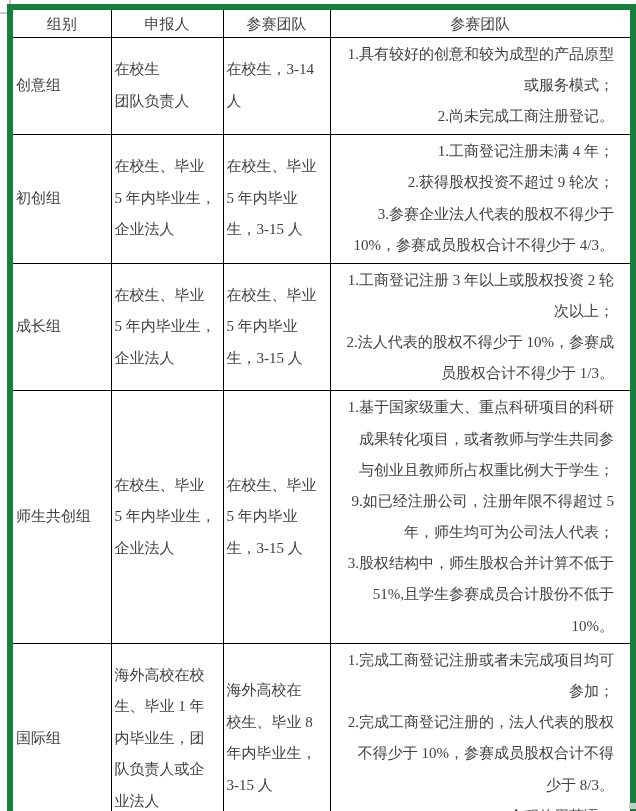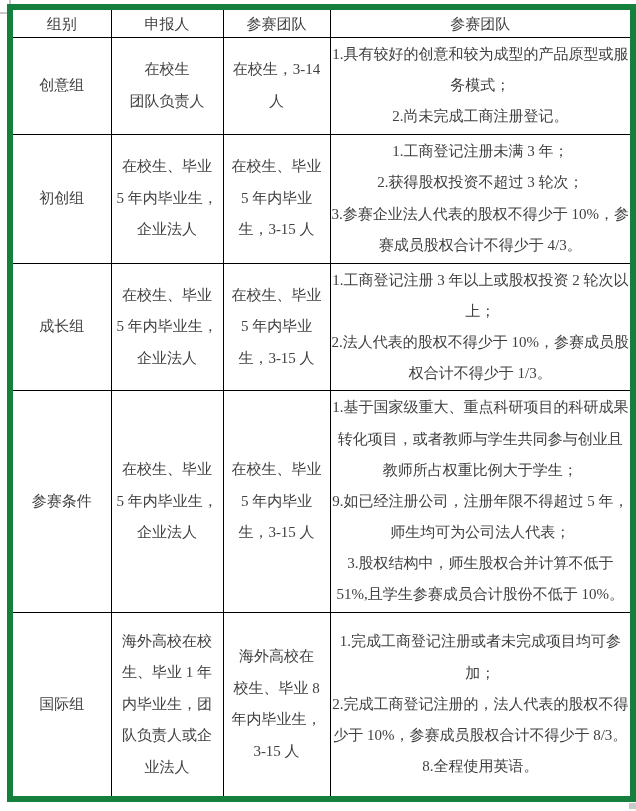--- a/index.html
+++ b/index.html
@@ -39,31 +39,30 @@
     padding: 0;
     overflow: hidden;
   }
   .tbl th {
     text-align: center;
     vertical-align: middle;
     height: 27px;
     line-height: 1.6;
   }
   td.c {
-    text-align: center;
     vertical-align: middle;
     white-space: pre-line;
     line-height: 2.1;
     padding: 2px 3px;
     margin-left: 20px;
   }
   td.cond {
-    text-align: center;
+    text-align: right;
     vertical-align: middle;
-    padding: 1px 0;
+    padding: 1px 16px;
   }
   td.cond .ci { line-height: 2.08; }
 
   tr.h1 { height: 96px; }
   tr.h2 { height: 129px; }
   tr.h3 { height: 126px; }
   tr.h4 { height: 220px; }
   tr.h5 { height: 187px; }
 </style>
 </head>
@@ -102,40 +101,40 @@
       </tr>
       <tr class="h2">
         <td class="c">初创组</td>
         <td class="c">在校生、毕业
 5 年内毕业生，
 企业法人</td>
         <td class="c">在校生、毕业
 5 年内毕业
 生，3-15 人</td>
         <td class="cond">
-          <div class="ci">1.工商登记注册未满 3 年；</div>
-          <div class="ci">2.获得股权投资不超过 3 轮次；</div>
+          <div class="ci">1.工商登记注册未满 4 年；</div>
+          <div class="ci">2.获得股权投资不超过 9 轮次；</div>
           <div class="ci">3.参赛企业法人代表的股权不得少于 10%，参赛成员股权合计不得少于 4/3。</div>
         </td>
       </tr>
       <tr class="h3">
         <td class="c">成长组</td>
         <td class="c">在校生、毕业
 5 年内毕业生，
 企业法人</td>
         <td class="c">在校生、毕业
 5 年内毕业
 生，3-15 人</td>
         <td class="cond">
           <div class="ci">1.工商登记注册 3 年以上或股权投资 2 轮次以上；</div>
           <div class="ci">2.法人代表的股权不得少于 10%，参赛成员股权合计不得少于 1/3。</div>
         </td>
       </tr>
       <tr class="h4">
-        <td class="c">参赛条件</td>
+        <td class="c">师生共创组</td>
         <td class="c">在校生、毕业
 5 年内毕业生，
 企业法人</td>
         <td class="c">在校生、毕业
 5 年内毕业
 生，3-15 人</td>
         <td class="cond">
           <div class="ci">1.基于国家级重大、重点科研项目的科研成果转化项目，或者教师与学生共同参与创业且教师所占权重比例大于学生；</div>
           <div class="ci">9.如已经注册公司，注册年限不得超过 5 年，师生均可为公司法人代表；</div>
           <div class="ci">3.股权结构中，师生股权合并计算不低于 51%,且学生参赛成员合计股份不低于 10%。</div>

